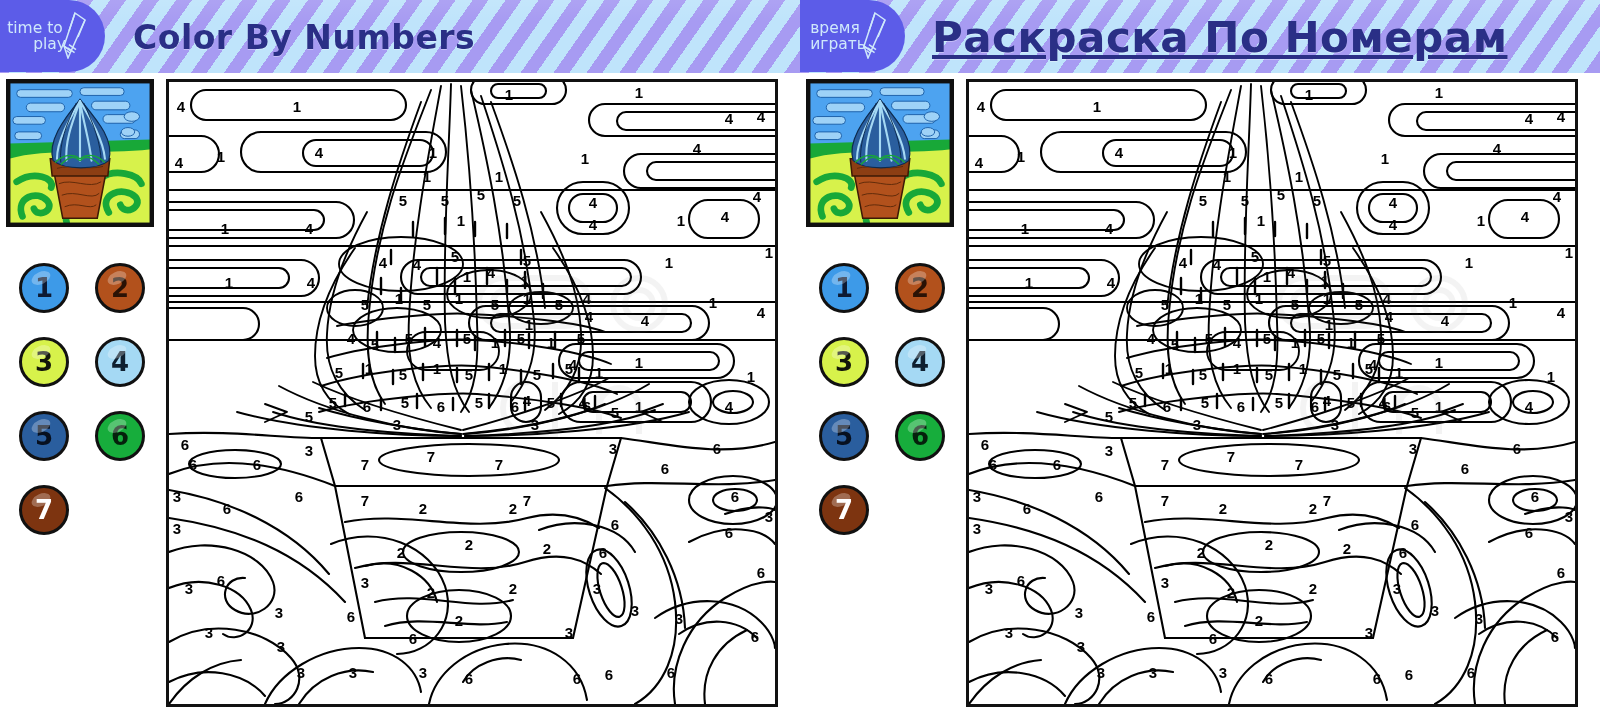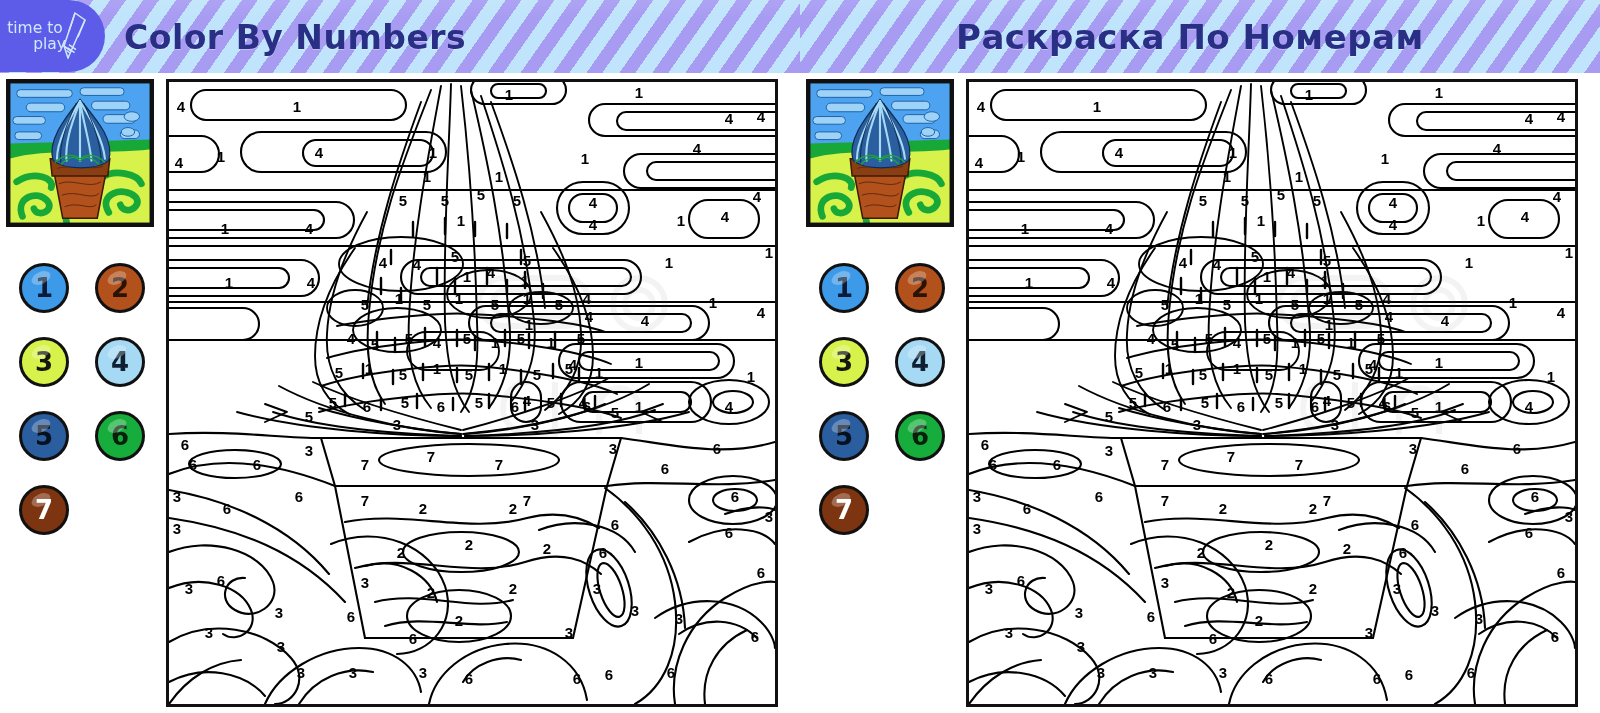--- a/index.html
+++ b/index.html
@@ -23,24 +23,24 @@
 
   .badge{ position:absolute; left:-30px; top:0px; width:135px; height:72px;
      background:#5c5ce8; border-radius:0 52px 52px 0; color:#cfe9fb;
      display:flex; align-items:center; }
   .badge .badge-txt{ margin-left:34px; font-size:15.5px; line-height:16px;
      font-family:"DejaVu Sans", sans-serif; color:#cfe8fb; text-align:center; width:62px; }
   .badge .badge-txt .l1{ display:block; }
   .badge .badge-txt .l2{ display:block;text-align:right; }
   .badge .pencil{ position:absolute; right:18px; top:11px; width:26px; height:48px; }
 
-  .title{ position:absolute; left:124px; top:8px; height:58px; display:flex; align-items:center;
+  .title{ position:absolute; left:133px; top:8px; height:58px; display:flex; align-items:center;
      font-family:"DejaVu Sans", sans-serif; font-size:33px; font-weight:bold;
      letter-spacing:.5px; color:#2a2f86; text-shadow:0 1px 0 rgba(255,255,255,.35); }
-  .title.ru{ left:156px; font-size:34px; }
+  .title.ru{ left:132px; font-size:42px;text-decoration:underline; }
 
   
   .body{ position:relative; height:640px; width:100%; background:#fff; }
 
   
   .leftcol{ position:absolute; left:6px; top:6px; width:152px; height:600px; }
   .thumb{ position:relative; width:148px; height:148px; border:3px solid #101010;
      overflow:hidden; background:#4da3f0; }
   .thumb svg{ display:block; width:100%; height:100%; }
 
@@ -530,20 +530,37 @@
               <path d="M430 326 a20 20 0 0 1 40 0 v26"></path>
           </g>
         </svg>
       </div>
     </div>
   </div>
 
 <div class="half right" id="panel1">
     <div class="header">
       <div class="hdr-fade"></div>
+      <div class="badge">
+        <div class="badge-txt">
+          <span class="l1">время</span>
+          <span class="l2">играть</span>
+        </div>
+        <svg class="pencil" viewBox="0 0 26 48">
+          <g fill="none" stroke="#cfe8fb" stroke-width="1.5">
+            <path d="M14 2 L24 9 L10 40 L3 35 Z"></path>
+            <path d="M14 2 L8 20"></path>
+              <path d="M24 9 L17 26"></path>
+            <path d="M3 35 L10 40 L7 47 Z"></path>
+            <path d="M5.5 39.5 L9 42"></path>
+            <path d="M6.6 36.8 L13.6 41.7"></path>
+            <path d="M8 33.6 L15 38.6"></path>
+          </g>
+        </svg>
+      </div>
       <div class="title ru">Раскраска По Номерам</div>
     </div>
 
     <div class="body">
       <div class="leftcol">
 
         <div class="thumb">
           <svg viewBox="0 0 148 148" preserveAspectRatio="none">
 
             <rect x="0" y="0" width="148" height="148" fill="#4da3f0"></rect>

